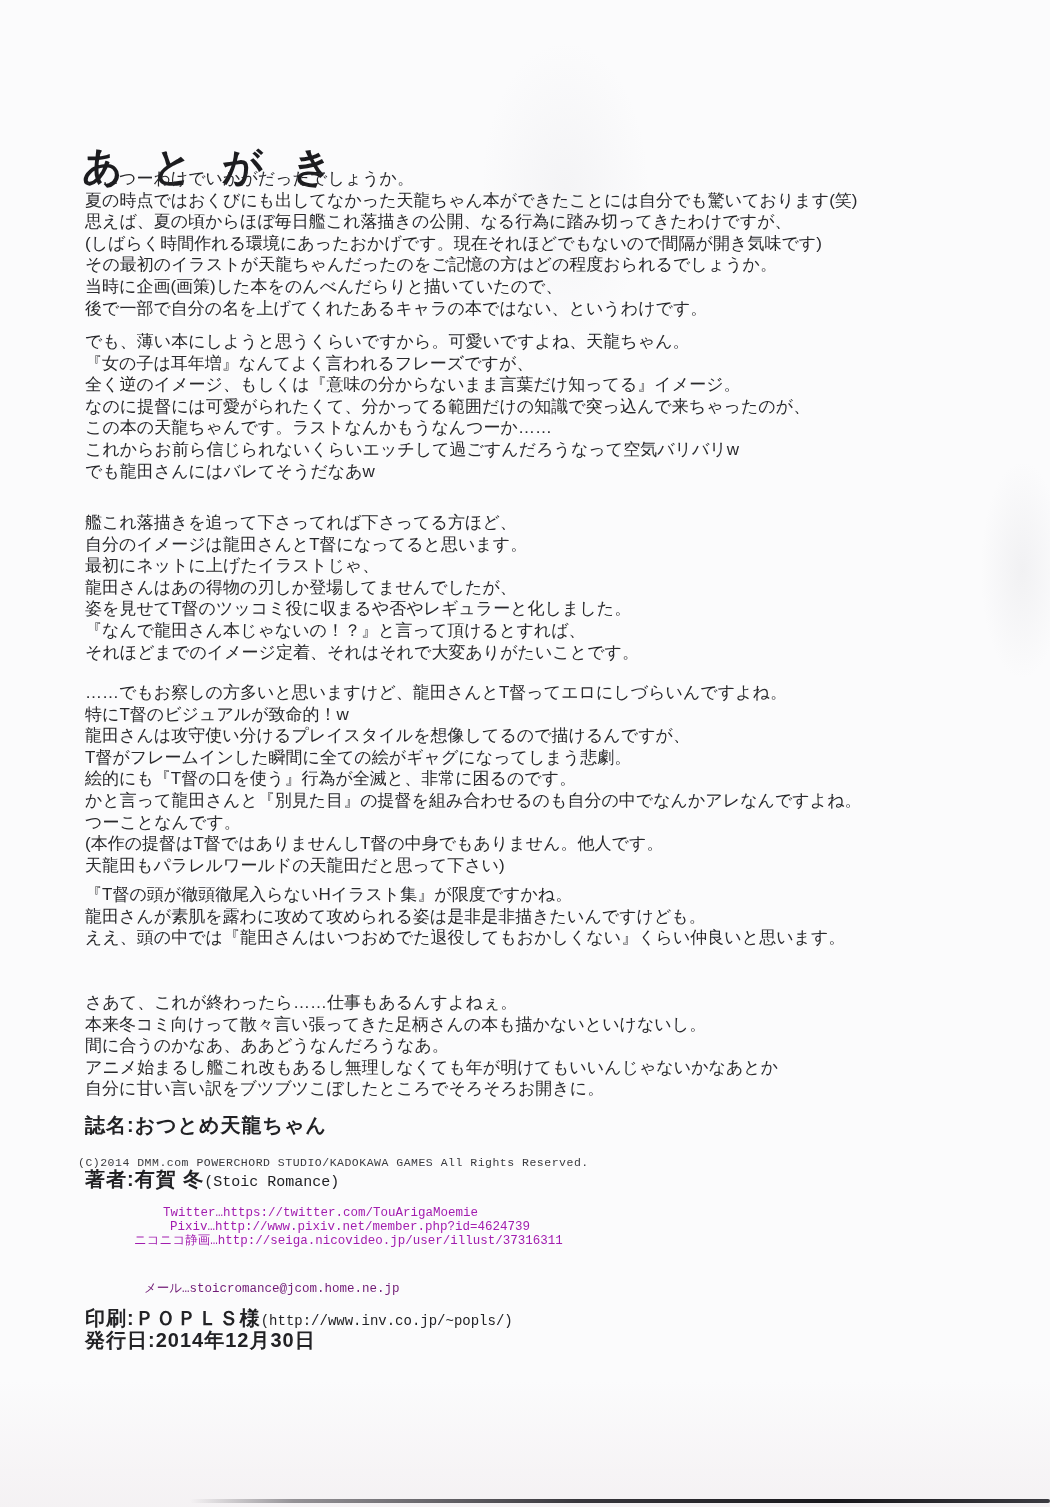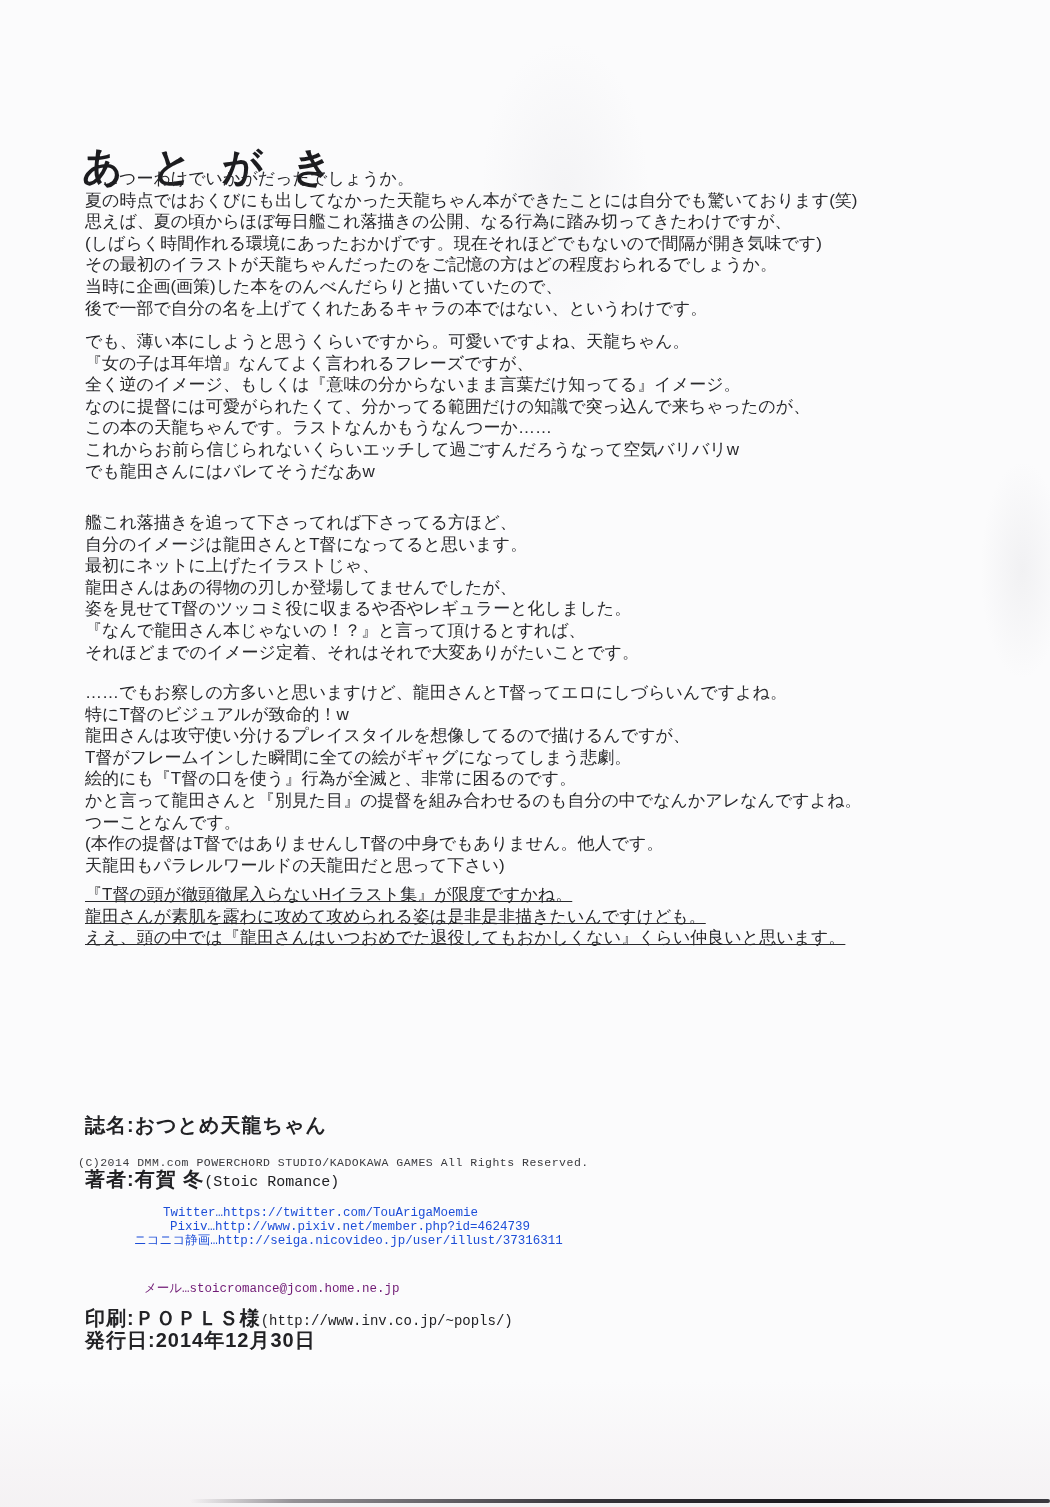--- a/index.html
+++ b/index.html
@@ -58,39 +58,39 @@
     width: 900px;
     font-size: 17px;
     line-height: 21.6px;
     white-space: pre-line;
     color: #28282b;
   }
   .p1 { top: 168px; }
   .p2 { top: 331px; }
   .p3 { top: 512px; }
   .p4 { top: 682px; }
-  .p5 { top: 884px; text-decoration: underline; }
+  .p5 { top: 884px; }
   .p6 { top: 992px; }
 
   .colophon-line {
     position: absolute;
     left: 85px;
     white-space: nowrap;
     color: #222225;
   }
   .jp-big { font-size: 20px; font-weight: 600; letter-spacing: 1px; }
   .mono {
     font-family: "Liberation Mono", "DejaVu Sans Mono", monospace;
     font-weight: normal;
   }
   .c-title   { top: 1104px; margin-top: 8px; }
   .c-copy    { top: 1156px; left: 78px; font-size: 11.5px; letter-spacing: 0.5px; color: #3a3a3e; }
   .c-author  { top: 1166px; }
   .c-author .circle { font-size: 15px; letter-spacing: 0; }
-  .c-links   { top: 1206px; left: 0; width: 1050px; font-size: 12.5px; line-height: 14px; color: #1d4ed8; }
+  .c-links   { top: 1206px; left: 0; width: 1050px; font-size: 12.5px; line-height: 14px; color: #a21caf; }
   .c-links div { white-space: nowrap; }
   .link-twitter { margin-left: 163px; }
   .link-pixiv   { margin-left: 170px; }
   .link-nico    { margin-left: 134px; }
   .c-pub     { top: 1257px; }
   .c-pub .url, .c-print .url { font-size: 14px; letter-spacing: 0; }
   .c-mail    { top: 1280px; left: 144px; font-size: 12.5px; color: #701a75; }
   .c-print   { top: 1305px; text-align: right; }
   .c-date    { top: 1327px; }
   .disclaimer {
@@ -141,20 +141,25 @@
 龍田さんは攻守使い分けるプレイスタイルを想像してるので描けるんですが、
 T督がフレームインした瞬間に全ての絵がギャグになってしまう悲劇。
 絵的にも『T督の口を使う』行為が全滅と、非常に困るのです。
 かと言って龍田さんと『別見た目』の提督を組み合わせるのも自分の中でなんかアレなんですよね。
 つーことなんです。
 (本作の提督はT督ではありませんしT督の中身でもありません。他人です。
 天龍田もパラレルワールドの天龍田だと思って下さい)</div>
   <div class="para p5">『T督の頭が徹頭徹尾入らないHイラスト集』が限度ですかね。
 龍田さんが素肌を露わに攻めて攻められる姿は是非是非描きたいんですけども。
 ええ、頭の中では『龍田さんはいつおめでた退役してもおかしくない』くらい仲良いと思います。</div>
+  <div class="para p6">さあて、これが終わったら……仕事もあるんすよねぇ。
+本来冬コミ向けって散々言い張ってきた足柄さんの本も描かないといけないし。
+間に合うのかなあ、ああどうなんだろうなあ。
+アニメ始まるし艦これ改もあるし無理しなくても年が明けてもいいんじゃないかなあとか
+自分に甘い言い訳をブツブツこぼしたところでそろそろお開きに。</div>
 
   <div class="colophon-line c-title jp-big">誌名:おつとめ天龍ちゃん</div>
   <div class="colophon-line c-copy mono">(C)2014 DMM.com POWERCHORD STUDIO/KADOKAWA GAMES All Rights Reserved.</div>
 
   <div class="colophon-line c-author">
     <span class="jp-big">著者:有賀 冬</span><span class="mono circle">(Stoic Romance)</span>
   </div>
 
   <div class="colophon-line c-links mono">
     <div class="link-twitter">Twitter…https://twitter.com/TouArigaMoemie</div>

